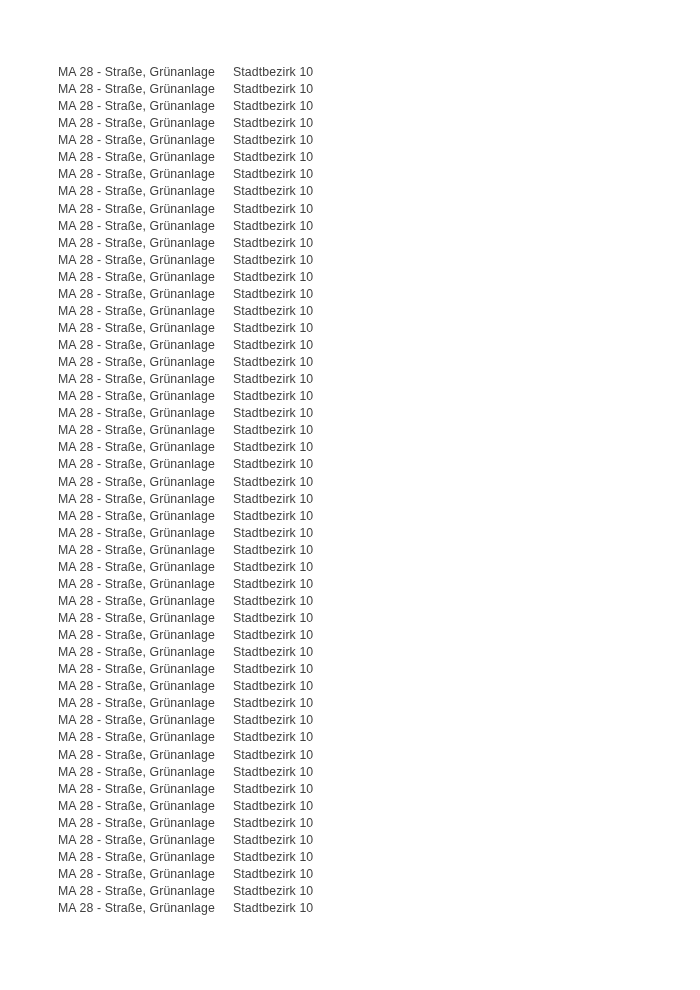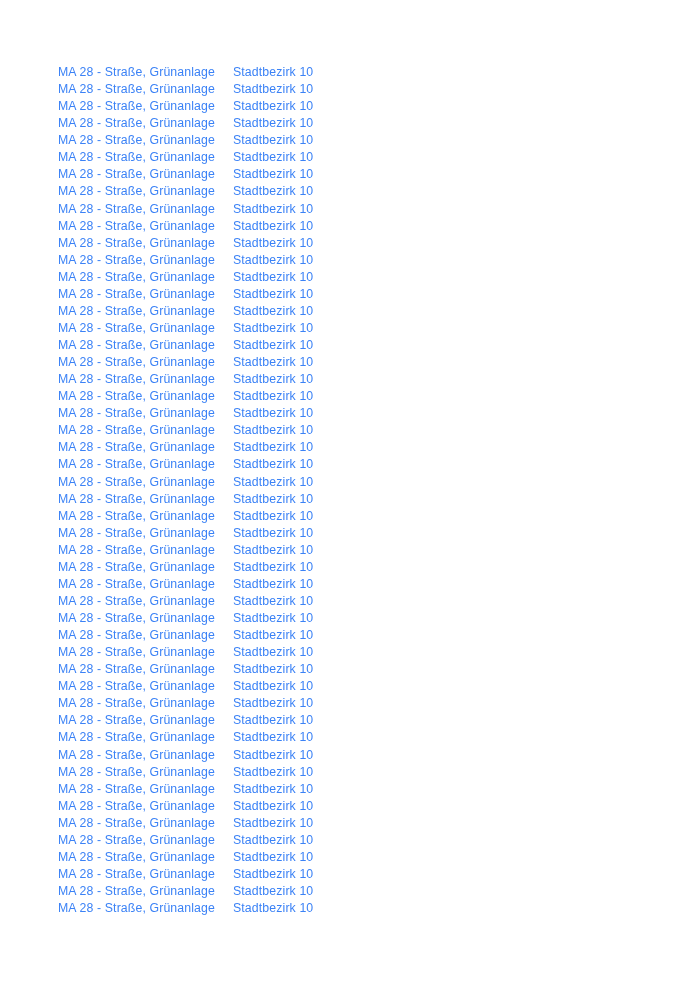--- a/index.html
+++ b/index.html
@@ -25,21 +25,21 @@
     position: absolute;
     left: 58px;
     top: 64px;
     width: 420px;
   }
   .row {
     display: block;
     white-space: nowrap;
     font-size: 12.3px;
     line-height: 17.07px;
-    color: #3b82f6;
+    color: #404040;
     letter-spacing: 0.01em;
   }
   .col-dept {
     display: inline-block;
     width: 175px;
   }
   .col-district {
     display: inline-block;
   }
 </style>

